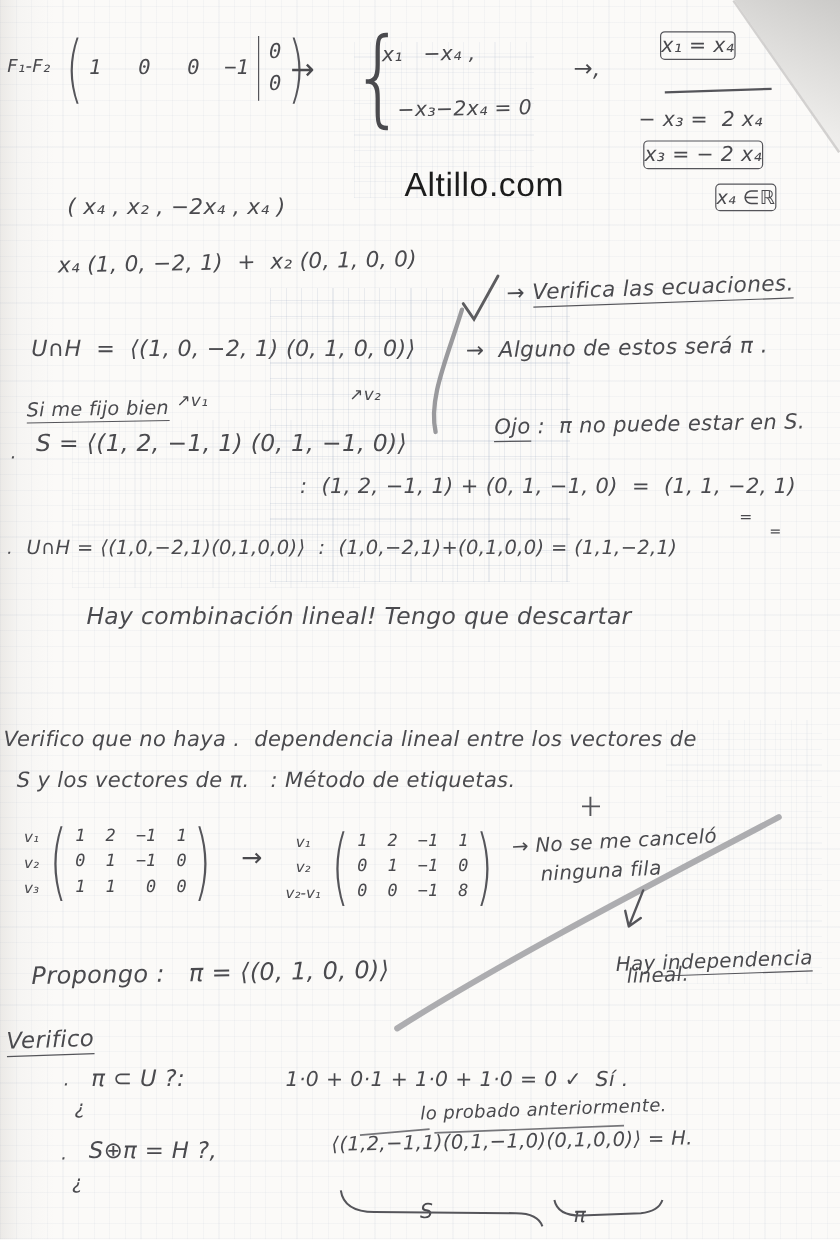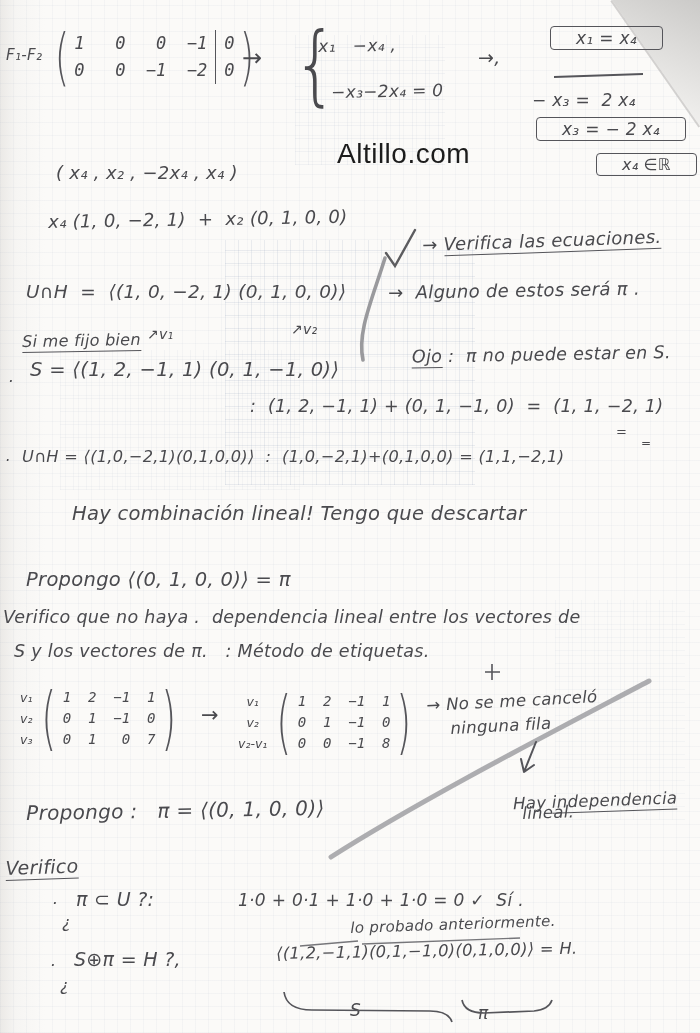--- a/index.html
+++ b/index.html
@@ -1,21 +1,21 @@
 <!DOCTYPE html>
 <html><head>
 <meta charset="utf-8">
 <style>
   html,body{margin:0;padding:0;background:#ffffff}
   #page{position:relative;width:700px;height:1033px;overflow:hidden;
     background:linear-gradient(90deg,#ebe9e6 0px,#f6f5f3 16px,#fbfaf8 45px);
     font-family:"DejaVu Sans",sans-serif;}
   .hw{position:absolute;font-style:italic;color:#4a4a4e;letter-spacing:.3px;white-space:pre;transform-origin:left top}
   .ul{border-bottom:1.6px solid #55555a;padding-bottom:1px}
-  .boxed{border:1.6px solid #55555a;border-radius:4px;padding:1px 25px}
+  .boxed{border:1.6px solid #55555a;border-radius:4px;padding:1px 0}
   .wm{position:absolute;font-family:"Liberation Sans","DejaVu Sans",sans-serif;font-style:normal;
       color:#1c1c1c;font-size:28px;letter-spacing:.5px}
   .mat{position:absolute;display:flex;align-items:center;color:#4a4a4e;font-style:italic;transform-origin:left top}
   .mat .paren{font-style:normal;font-weight:300;color:#55555a}
   .mat .col{display:flex;flex-direction:column}
   .mat .col span{font-family:"DejaVu Sans Mono",monospace;white-space:pre}
   #m1 .paren{font-size:62px;line-height:62px;transform:scaleX(.6)}
   #m1 .col span{font-size:17px;line-height:27px}
   #m1 .aug{border-left:1.6px solid #55555a;margin-left:8px;padding-left:8px}
   #matA .paren,#matB .paren{font-size:70px;line-height:70px;transform:scaleX(.55)}
@@ -104,21 +104,20 @@
   <div class="grid-strong" style="left:555px;top:600px;width:130px;height:220px;opacity:.4"></div>
 
   <div id="fold"></div>
   <div id="foldline"></div>
 
   <div class="hw" id="op">F₁-F₂</div>
   <div class="mat" id="m1">
     <span class="paren">(</span>
     <div class="col">
       <span>1   0   0  −1</span>
-      <span>0   0  −1  −2</span>
     </div>
     <div class="col aug">
       <span>0</span>
       <span>0</span>
     </div>
     <span class="paren">)</span>
   </div>
   <div class="hw" id="ar1">→</div>
   <div class="hw" id="brace">{</div>
   <div class="hw r-1" id="sys1">x₁   −x₄ ,</div>
@@ -149,36 +148,35 @@
   <div class="hw" id="b1">·</div>
   <div class="hw" id="seq">S = ⟨(1, 2, −1, 1) (0, 1, −1, 0)⟩</div>
   <div class="hw" id="sum">:  (1, 2, −1, 1) + (0, 1, −1, 0)  =  (1, 1, −2, 1)</div>
   <div class="hw" id="dup1">=</div>
 
   <div class="hw" id="b2">·</div>
   <div class="hw" id="inter2">U∩H = ⟨(1,0,−2,1)(0,1,0,0)⟩  :  (1,0,−2,1)+(0,1,0,0) = (1,1,−2,1)</div>
   <div class="hw" id="dup2">=</div>
 
   <div class="hw" id="c1">Hay combinación lineal! Tengo que descartar</div>
-  <div class="hw" id="c3">Propongo ⟨(0, 1, 0, 0)⟩ = π</div>
 
   <div class="hw" id="d2">S y los vectores de π.   : Método de etiquetas.</div>
   <div class="hw" id="d1">Verifico que no haya .  dependencia lineal entre los vectores de</div>
 
   <div class="mat" id="matA">
     <div class="col labels">
       <span>v₁</span>
       <span>v₂</span>
       <span>v₃</span>
     </div>
     <span class="paren">(</span>
     <div class="col rows">
       <span>1  2  −1  1</span>
       <span>0  1  −1  0</span>
-      <span>0  1   0  7</span>
+      <span>1  1   0  0</span>
     </div>
     <span class="paren">)</span>
   </div>
   <div class="hw" id="arB">→</div>
   <div class="mat" id="matB">
     <div class="col labels">
       <span>v₁</span>
       <span>v₂</span>
       <span>v₂-v₁</span>
     </div>

